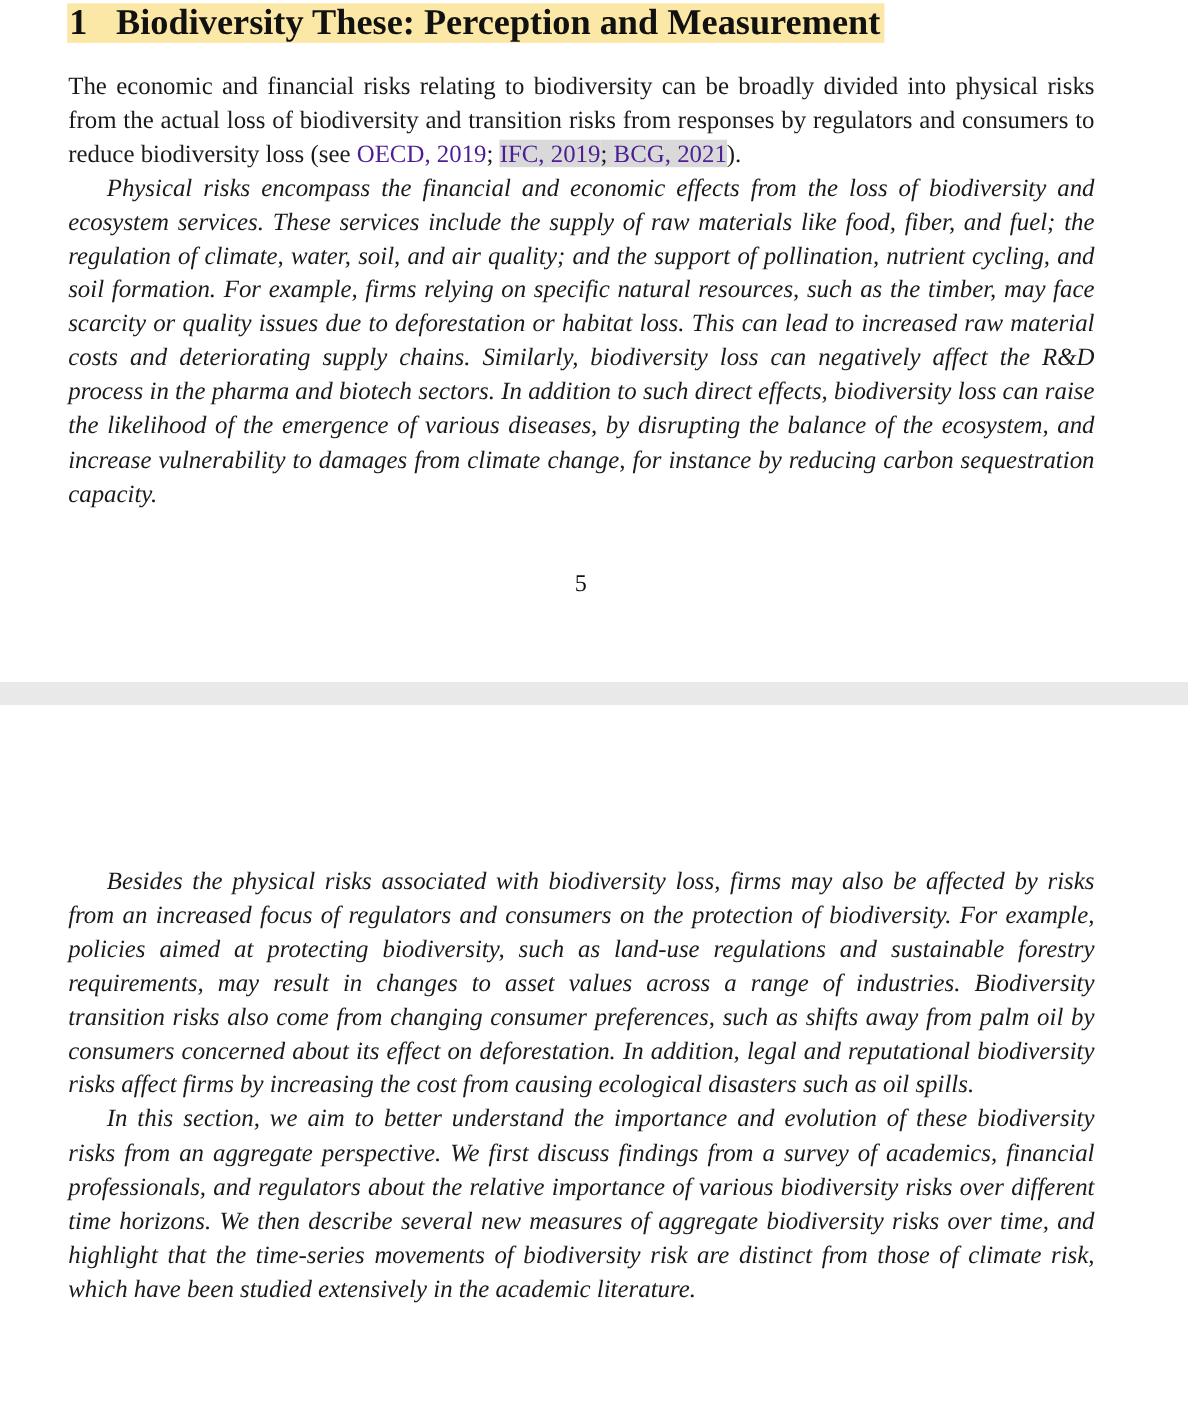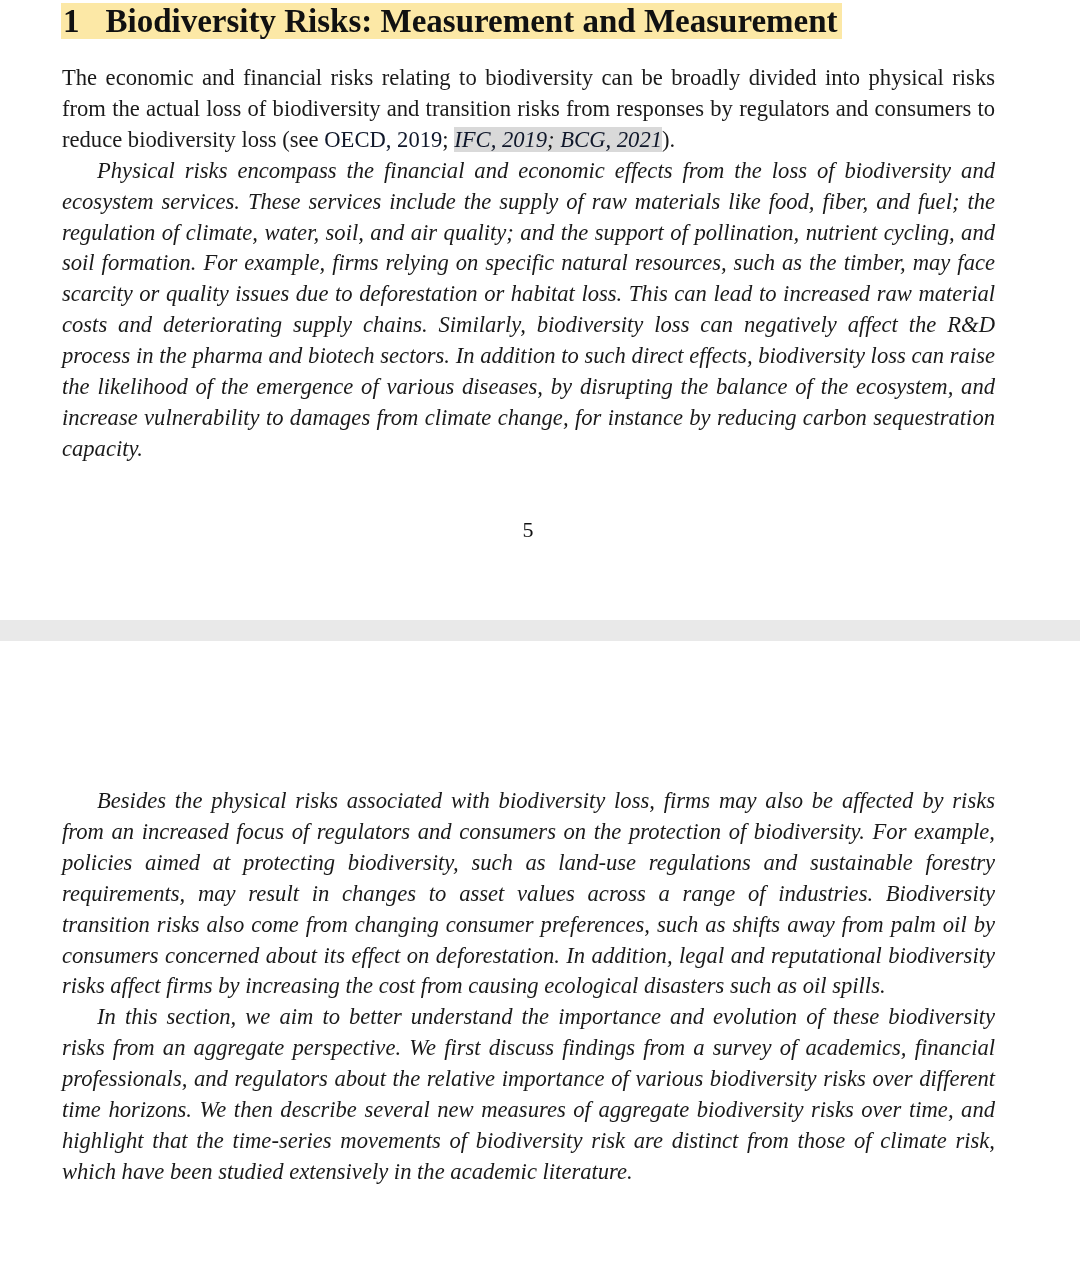--- a/index.html
+++ b/index.html
@@ -41,22 +41,22 @@
       width: 933px;
       font-size: 22.6px;
       line-height: 30.9px;
       text-align: justify;
       text-justify: inter-word;
       hyphens: manual;
       color: #1a1a1a;
     }
     .para { text-indent: 0; }
     .para.indent { text-indent: 35px; font-style: italic; }
-    .cite { color: #0f172a; }
-    .cite-hl { background: #d9d9d9; font-style: italic; }
+    .cite { color: #4c1d95; }
+    .cite-hl { background: #d9d9d9; }
     .page-number {
       position: absolute;
       left: 0; width: 1056px;
       top: 517px;
       text-align: center;
       font-size: 22px;
       color: #111;
     }
     .page-gap {
       position: absolute;
@@ -70,21 +70,21 @@
       width: 976px; height: 637px;
       background: #ffffff;
     }
   </style>
 </head>
 <body>
 
 <div class="page-top">
 
   <div class="section-heading">
-    <span class="num">1</span><span>Biodiversity Risks: Measurement and Measurement</span>
+    <span class="num">1</span><span>Biodiversity These: Perception and Measurement</span>
   </div>
 
   <div class="body-text" style="top: 63px;">
     <p class="para"><span>The economic and financial risks relating to biodiversity can be broadly divided into physical risks from the actual loss of biodiversity and transition risks from responses by regulators and consumers to reduce biodiversity loss (see </span><span class="cite"><span>OECD</span><span>, </span><span>2019</span></span><span>; </span><span class="cite cite-hl"><span>IFC</span><span>, </span><span>2019</span></span><span class="cite-hl">; </span><span class="cite cite-hl"><span>BCG</span><span>, </span><span>2021</span></span><span>).</span></p>
     <p class="para indent">Physical risks encompass the financial and economic effects from the loss of biodiversity and ecosystem services. These services include the supply of raw materials like food, fiber, and fuel; the regulation of climate, water, soil, and air quality; and the support of pollination, nutrient cycling, and soil formation. For example, firms relying on specific natural resources, such as the timber, may face scarcity or quality issues due to deforestation or habitat loss. This can lead to increased raw material costs and deteriorating supply chains. Similarly, biodiversity loss can negatively affect the R&amp;D process in the pharma and biotech sectors. In addition to such direct effects, biodiversity loss can raise the likelihood of the emergence of various diseases, by disrupting the balance of the ecosystem, and increase vulnerability to damages from climate change, for instance by reducing carbon sequestration capacity.</p>
   </div>
 
   <div class="page-number">5</div>
 </div>
 

